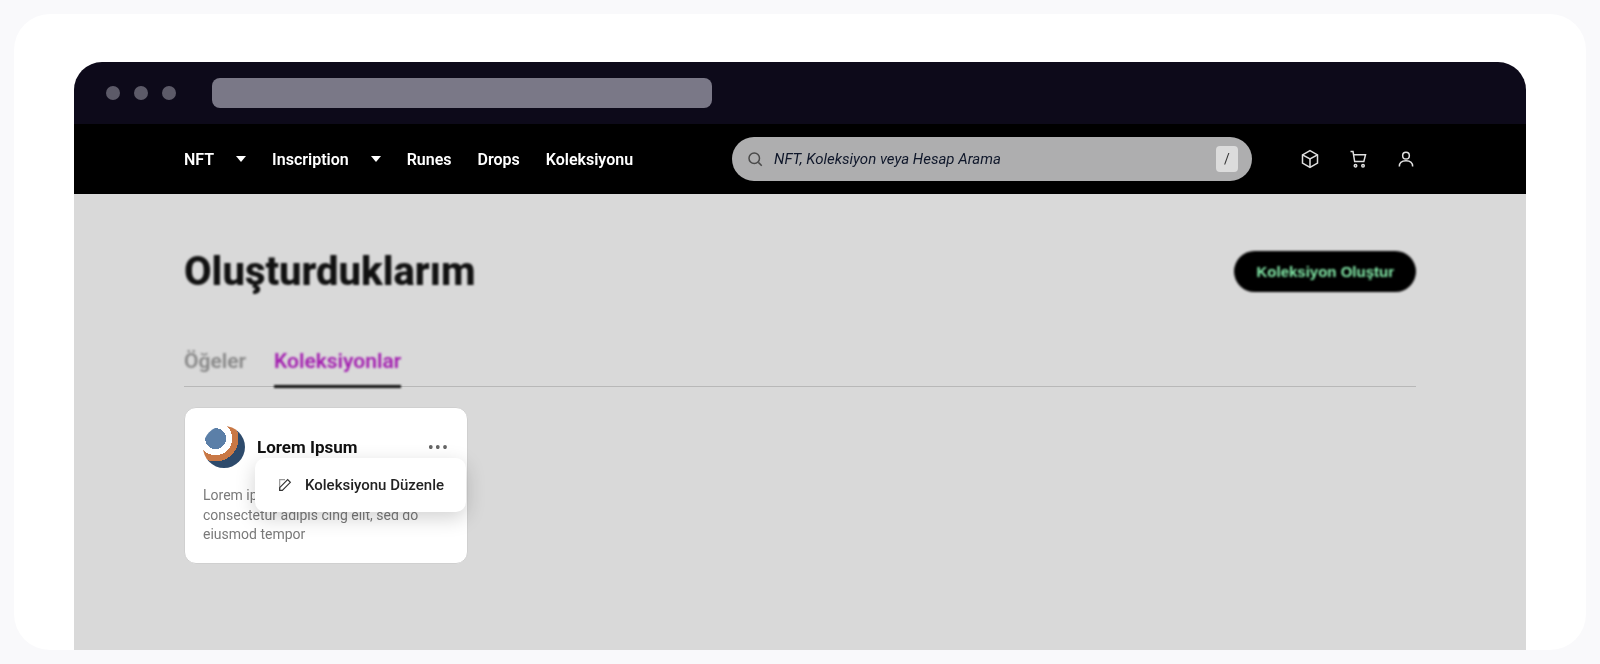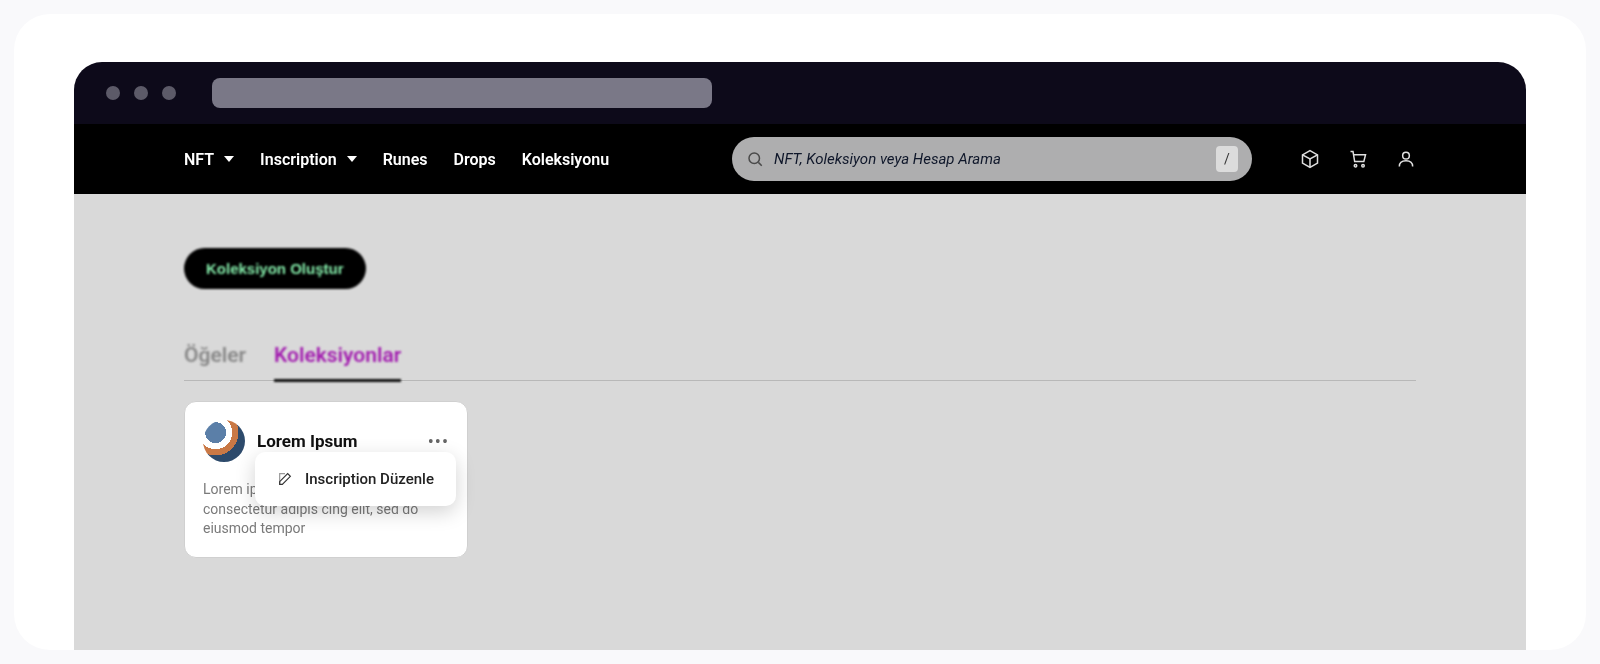--- a/index.html
+++ b/index.html
@@ -68,21 +68,21 @@
       display: flex;
       align-items: center;
       gap: 26px;
     }
     .nav-item {
       color: #fff;
       font-size: 16px;
       font-weight: 600;
       display: flex;
       align-items: center;
-      gap: 10px;
+      gap: 22px;
       cursor: pointer;
       filter: blur(0.6px);
     }
     .chevron-down {
       width: 0;
       height: 0;
       border-left: 5px solid transparent;
       border-right: 5px solid transparent;
       border-top: 6px solid #fff;
     }
@@ -319,20 +319,21 @@
         </svg>
         <svg class="hdr-icon" viewBox="0 0 24 24">
           <circle cx="12" cy="8" r="4"></circle>
           <path d="M4 21 C4 16 8 14 12 14 C16 14 20 16 20 21"></path>
         </svg>
       </div>
     </div>
 
     <div class="page-body">
       <div class="page-header-row">
+        <h1 class="page-title">Oluşturduklarım</h1>
         <button class="create-btn">Koleksiyon Oluştur</button>
       </div>
 
       <div class="tabs">
         <div class="tab">Öğeler</div>
         <div class="tab active">Koleksiyonlar</div>
       </div>
 
       <div class="collection-card">
         <div class="card-top">
@@ -341,20 +342,20 @@
           <div class="more-dots">•••</div>
         </div>
         <div class="card-desc">Lorem ipsum dolor sit amet, consectetur adipis cing elit, sed do eiusmod tempor</div>
 
         <div class="popup-menu">
           <div class="popup-item">
             <svg class="edit-icon-svg" viewBox="0 0 24 24">
               <path d="M4 20 L4 16 L16 4 L20 8 L8 20 Z"></path>
               <path d="M4 20 L4 4 L12 4" stroke-opacity="0.5"></path>
             </svg>
-            <span>Inscription Düzenle</span>
+            <span>Koleksiyonu Düzenle</span>
           </div>
         </div>
       </div>
     </div>
 
   </div>
 </div>
 
 </body></html>

